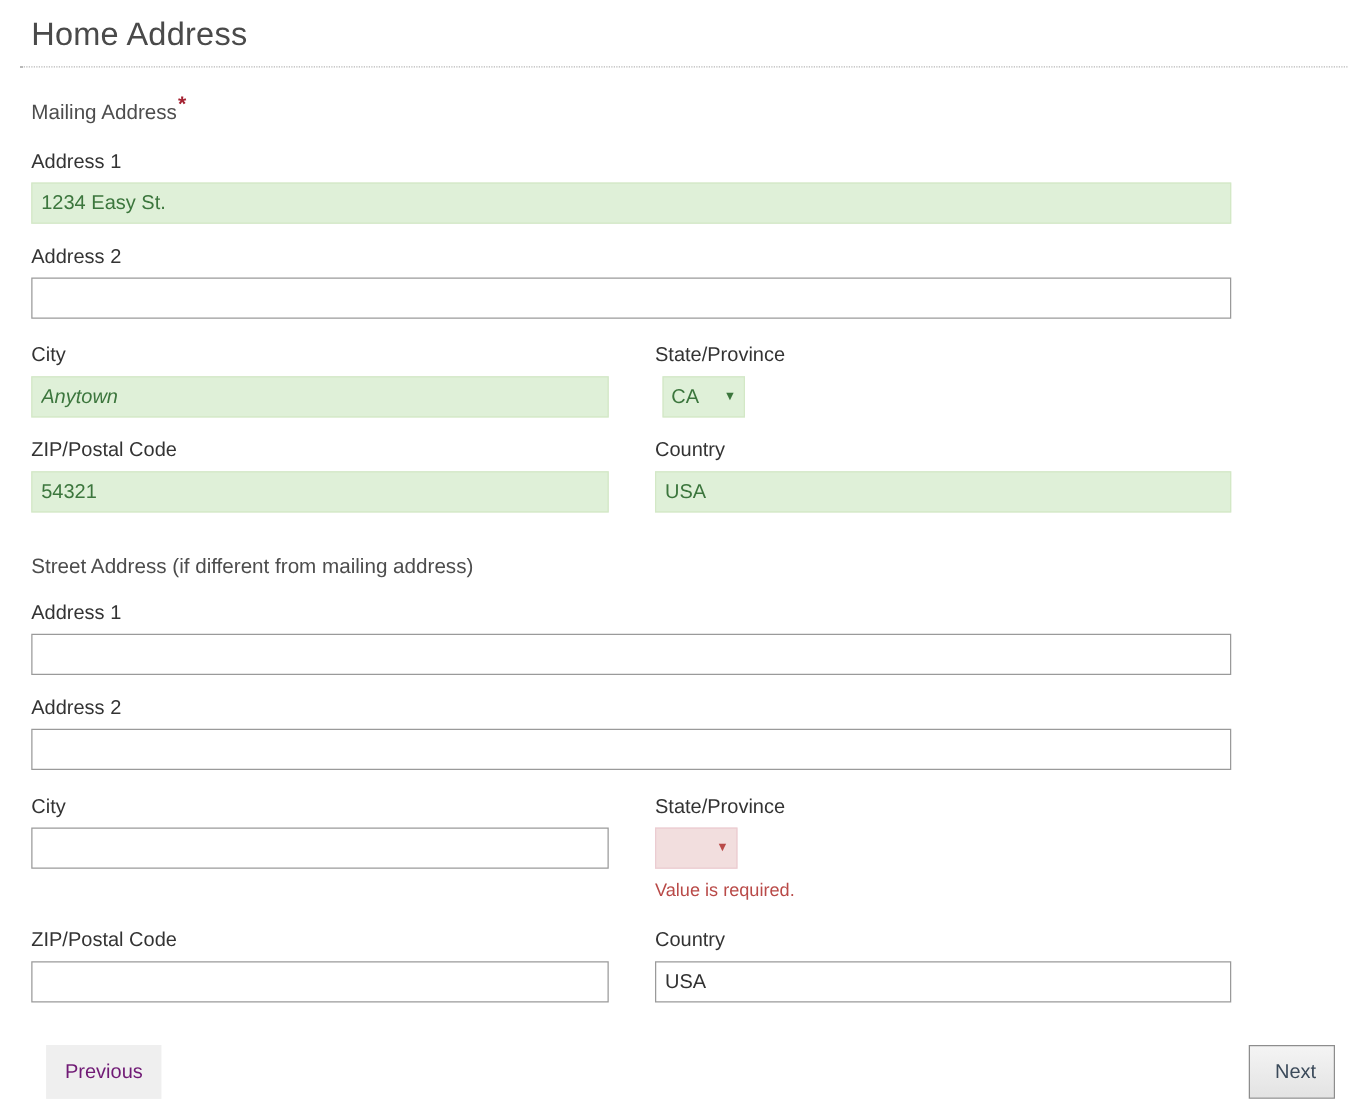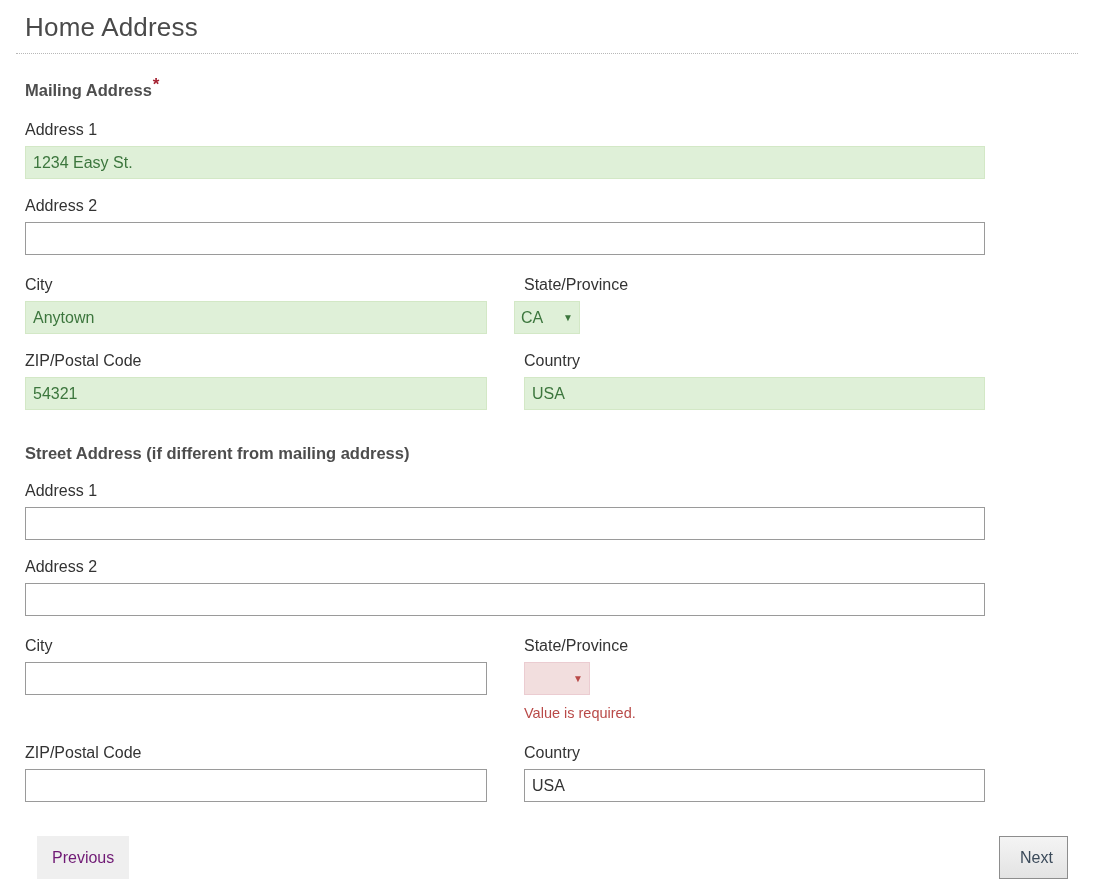--- a/index.html
+++ b/index.html
@@ -40,21 +40,21 @@
   }
 
   
   .form-body {
     padding: 0 0 0 25px;
     box-sizing: border-box;
   }
 
   .section-heading {
     font-size: 16.5px;
-    font-weight: bold;
+    font-weight: normal;
     color: #4d4d4d;
     margin: 0;
     padding: 0;
     line-height: 1;
     position: relative;
     display: inline-block;
   }
   .req-star {
     color: #a42131;
     font-size: 17px;
@@ -167,24 +167,24 @@
       <span class="section-heading">Mailing Address</span><span class="req-star">*</span>
     </div>
 
     <div class="abs" style="left:25px; top:121px;">Address 1</div>
     <input class="txt valid abs" style="left: 25px; top: 146px; width: 960px;" value="1234 Easy St.">
 
     <div class="abs" style="left:25px; top:197px;">Address 2</div>
     <input class="txt abs" style="left: 25px; top: 222px; width: 960px;" value="">
 
     <div class="abs" style="left:25px; top:276px;">City</div>
-    <input class="txt valid abs" style="left: 25px; top: 301px; width: 462px;" value="Anytown">
+    <input class="txt valid abs" style="left: 25px; top: 301px; width: 462px; font-style: italic;" value="Anytown">
 
     <div class="abs" style="left:524px; top:276px;">State/Province</div>
-    <div class="sel abs" style="left:514px; top:301px;">
+    <div class="sel abs" style="left:530px; top:301px;">
       <span class="sel-value">CA</span>
       <span class="caret">▼</span>
     </div>
 
     <div class="abs" style="left:25px; top:352px;">ZIP/Postal Code</div>
     <input class="txt valid abs" style="left: 25px; top: 377px; width: 462px;" value="54321">
 
     <div class="abs" style="left:524px; top:352px;">Country</div>
     <input class="txt valid abs" style="left: 524px; top: 377px; width: 461px;" value="USA">
 

